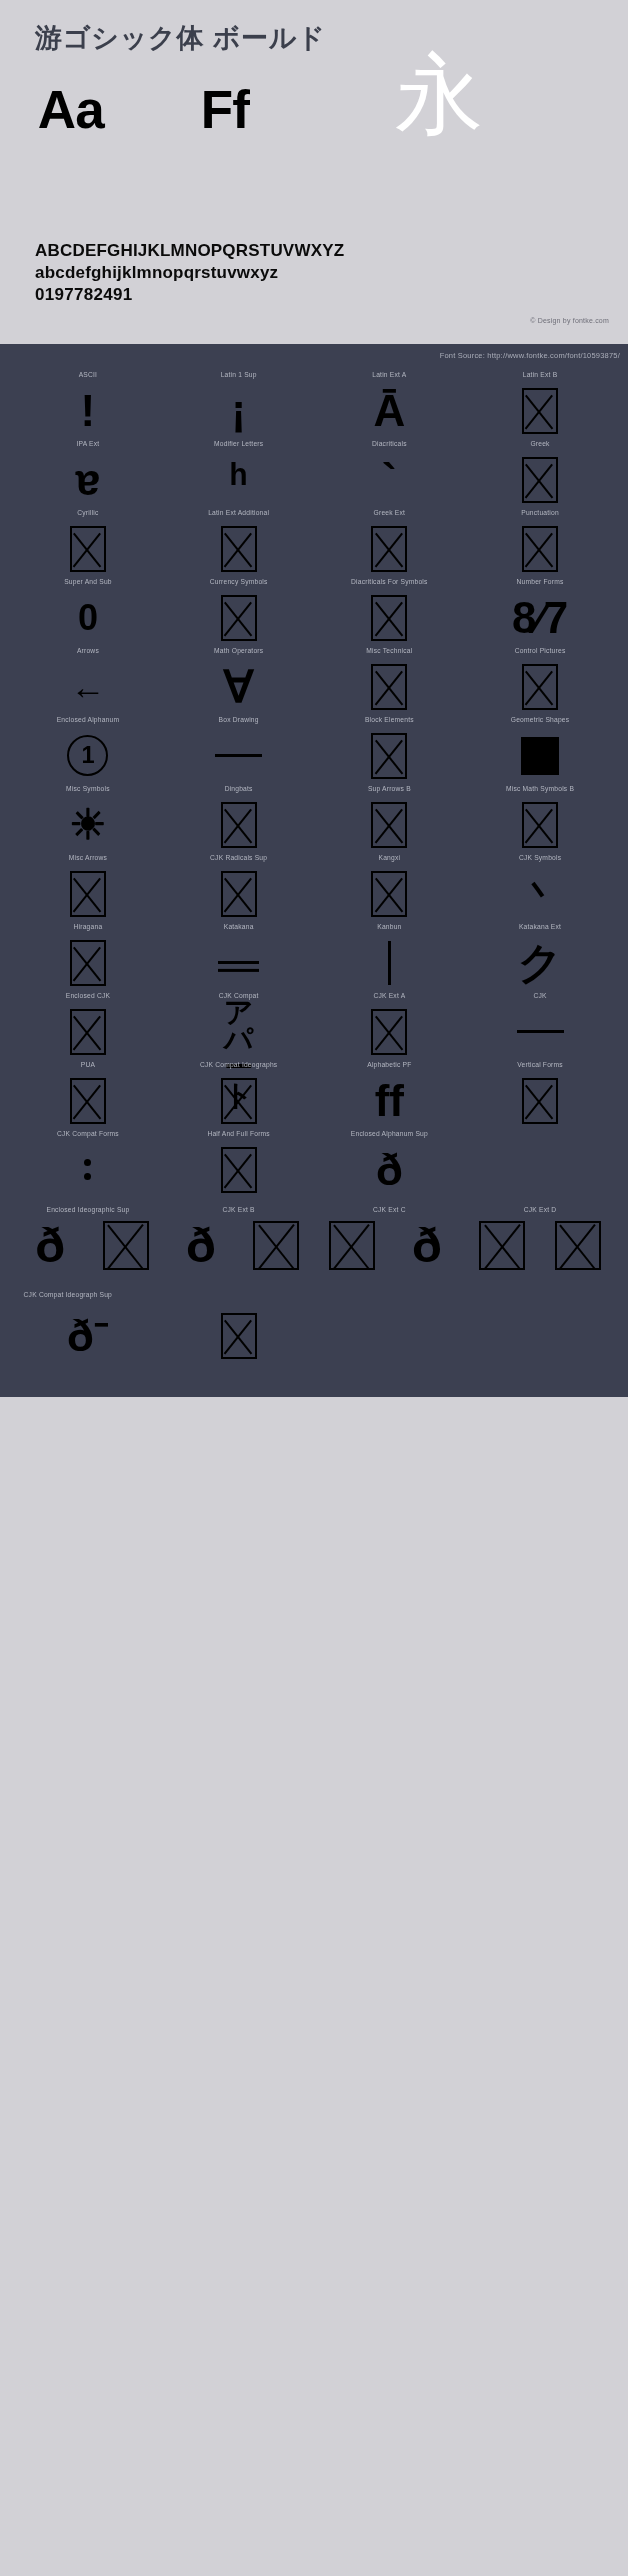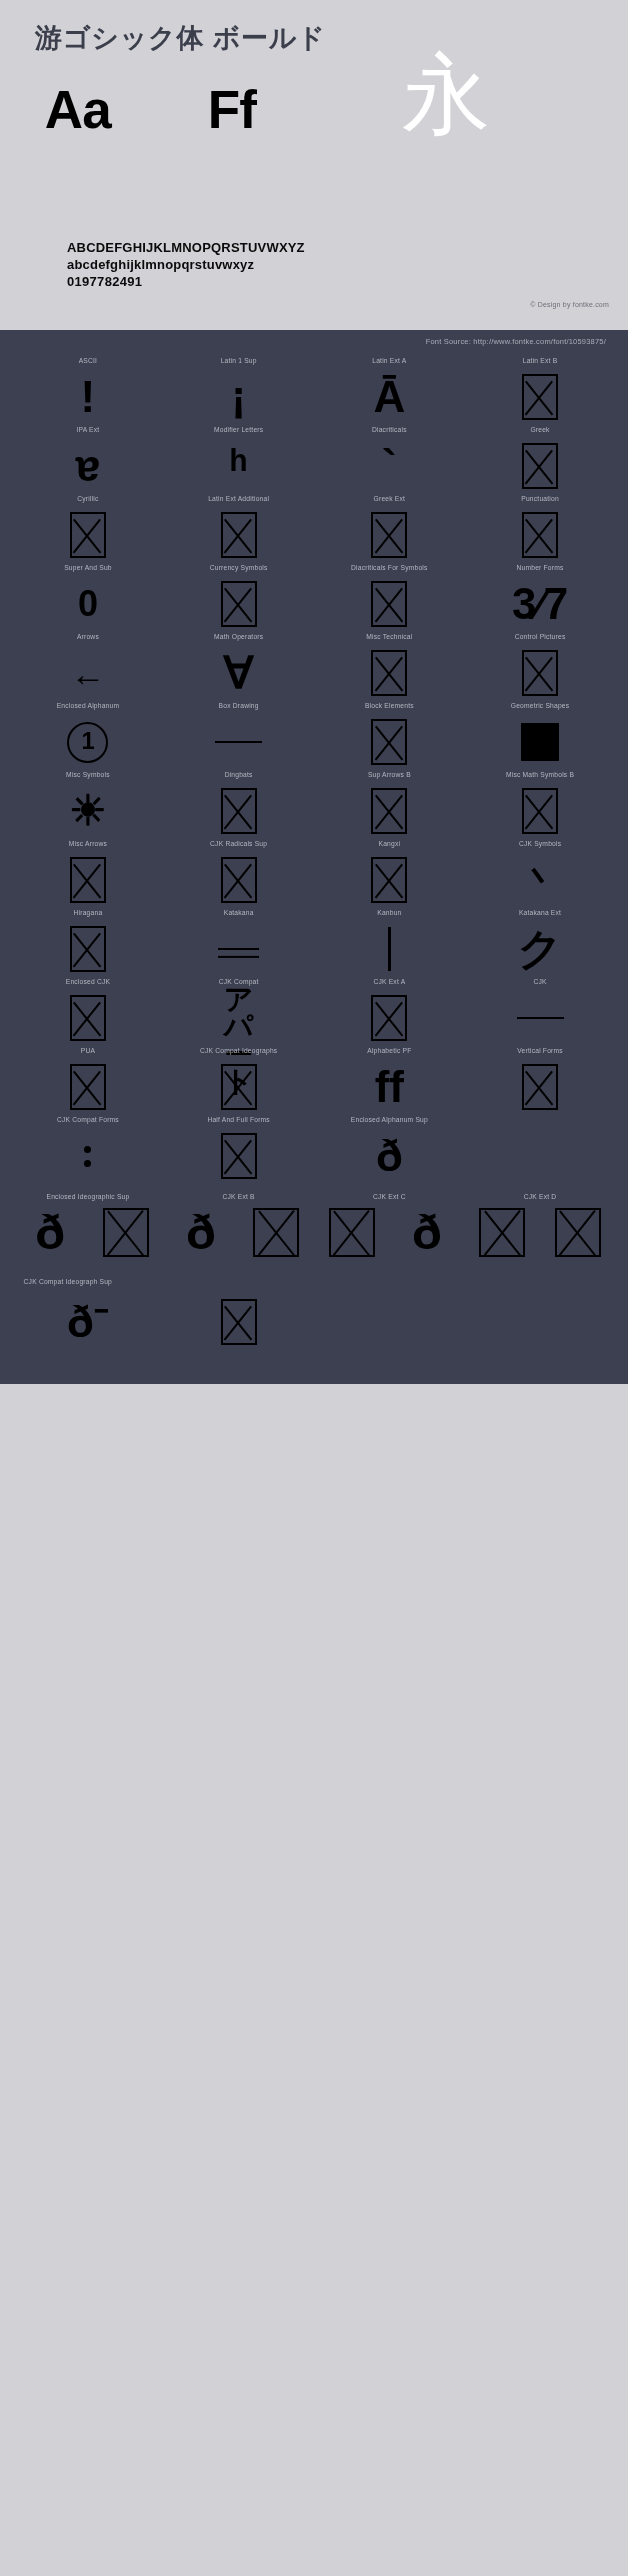--- a/index.html
+++ b/index.html
@@ -7,21 +7,21 @@
   body {
     width: 628px;
     background: #d2d1d6;
     font-family: "Liberation Sans", sans-serif;
     -webkit-font-smoothing: antialiased;
   }
 
   
   .hero {
     background: #d2d1d6;
-    padding: 0 0 22px 0;
+    padding: 0 0 3px 0;
   }
 
   .hero-title {
     font-size: 27px;
     font-weight: 700;
     color: #3b3f4c;
     padding: 23.6px 0 14px 35px;
     letter-spacing: 0.8px;
     line-height: 1.1;
   }
@@ -40,41 +40,40 @@
   }
   .specimen-row.row2 { height: 68px; }
 
   .specimen-cell {
     font-size: 53px;
     font-weight: 700;
     color: #000;
     line-height: 1;
     letter-spacing: -0.8px;
   }
-  .cell-a  { width: 163px; margin-left: 7px; }
+  .cell-a  { width: 163px; }
   .cell-f  { width: 188px; }
   .cell-cjk {
     font-size: 88px;
     font-weight: 400;
     color: #ffffff;
     line-height: 0.92;
     margin-left: 6.3px;
   }
 
   .alpha-block {
     padding: 28px 0 0 35px;
   }
   .alpha-line {
-    font-size: 13px;
+    font-size: 17px;
     font-weight: 700;
     color: #0b0b0b;
     line-height: 1.28;
     letter-spacing: 0.2px;
     white-space: nowrap;
-    margin-left: 32px;
   }
   .alpha-line.digits { letter-spacing: 0.3px; }
 
   .credit {
     text-align: right;
     font-size: 7px;
     color: #6e6e78;
     padding: 11px 19px 0 0;
     letter-spacing: 0.2px;
   }
@@ -82,22 +81,23 @@
   
   .dark {
     background: #3c4051;
     padding-bottom: 27px;
   }
 
   .source-line {
     text-align: right;
     font-size: 7.5px;
     color: #a9acb8;
-    padding: 7px 22px 11px 0;
+    padding: 7px 8px 11px 0;
     letter-spacing: 0.2px;
+    margin-top: 17px;
   }
 
   .grid {
     display: grid;
     grid-template-columns: repeat(4, 1fr);
     padding: 0 12.6px;
   }
 
   .cellwrap {
     display: flex;
@@ -286,21 +286,21 @@
         </div>
       </div>
       <div class="cellwrap">
         <div class="cell-label">Diacriticals For Symbols</div>
         <div class="cell-glyph">
           <div class="tofu"></div>
         </div>
       </div>
       <div class="cellwrap">
         <div class="cell-label">Number Forms</div>
-        <div class="cell-glyph big">3⁄7</div>
+        <div class="cell-glyph big">8⁄7</div>
       </div>
       <div class="cellwrap">
         <div class="cell-label">Arrows</div>
         <div class="cell-glyph">
           <div class="arrow-left">←</div>
         </div>
       </div>
       <div class="cellwrap">
         <div class="cell-label">Math Operators</div>
         <div class="cell-glyph big">∀</div>

